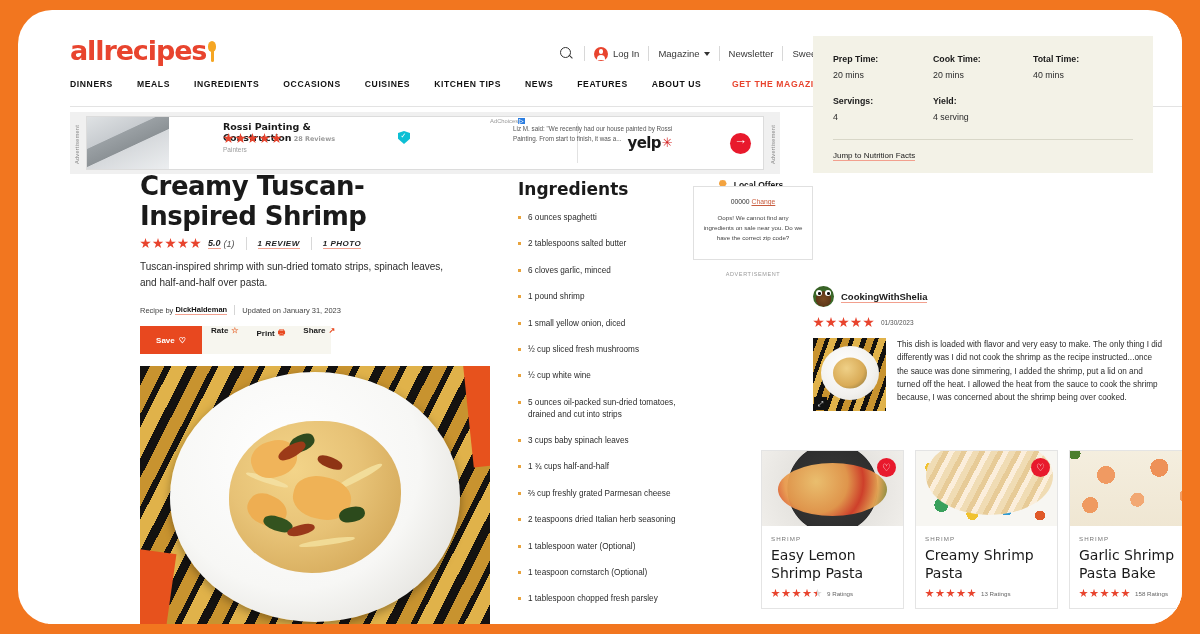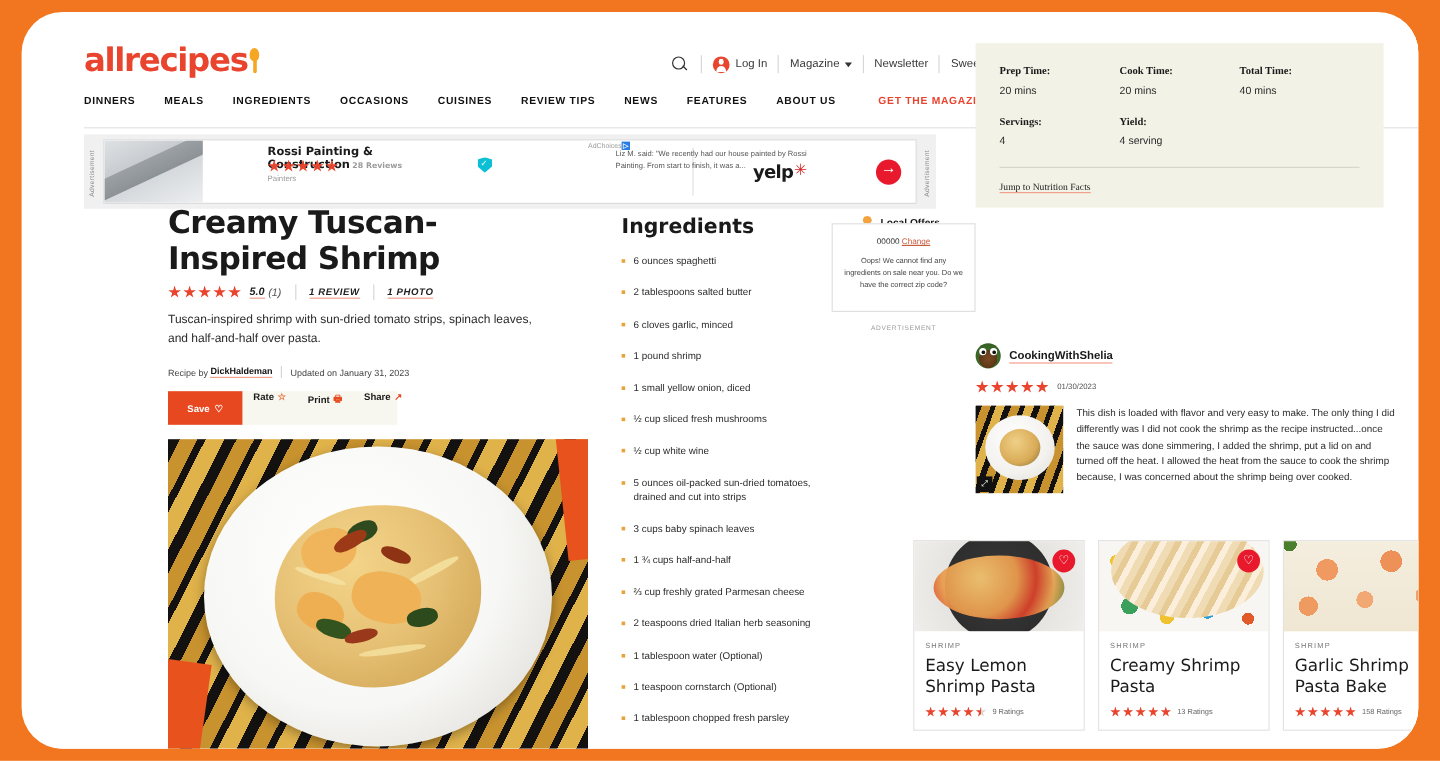--- a/index.html
+++ b/index.html
@@ -266,27 +266,27 @@
   }
 
   
   .infobox {
     position:absolute; left: 765px; top: 18px; width: 340px; height: 137px;
     background: #f3f2e7;
     padding: 18px 20px;
   }
   .info-grid { display:flex; }
   .info-cell { width: 108px; }
-  .info-cell .k { font-size:8.8px; font-weight:700; color:#1a1a1a; margin-bottom:6px;font-family:Liberation Serif, serif; }
+  .info-cell .k { font-size:8.8px; font-weight:700; color:#1a1a1a; margin-bottom:6px; }
   .info-cell .v { font-size:8.8px; color:#2b2b2b; }
   .info-row2 { margin-top: 16px; }
   .info-hr { height:1px; background:#d8d7c8; margin-top: 17px; }
   .jump {
     display:inline-block; margin-top: 11px; font-size:8px; color:#1a1a1a;
-    text-decoration:none; border-bottom:1.3px solid #f2a08e;font-family:Liberation Serif, serif;
+    text-decoration:none; border-bottom:1.3px solid #f2a08e;
   }
 
   
   .review { position:absolute; left: 765px; top: 268px; width: 350px; }
   .rev-head { display:flex; align-items:center; gap:7px; }
   .avatar {
     width:21px;height:21px;border-radius:50%;
     background: radial-gradient(circle at 50% 62%, #7a4a22 0%, #5d3718 45%, #3d6b2a 46%, #2f5520 100%);
     position:relative; overflow:hidden; flex:none;
   }
@@ -402,21 +402,21 @@
       <span class="divider"></span>
       <a href="#">Sweepstakes</a>
     </div>
 
     <div class="mainnav">
       <a href="#">DINNERS</a>
       <a href="#">MEALS</a>
       <a href="#">INGREDIENTS</a>
       <a href="#">OCCASIONS</a>
       <a href="#">CUISINES</a>
-      <a href="#">REVIEW TIPS</a>
+      <a href="#">KITCHEN TIPS</a>
       <a href="#">NEWS</a>
       <a href="#">FEATURES</a>
       <a href="#">ABOUT US</a>
     </div>
     <a href="#" class="getmag">GET THE MAGAZINE</a>
     <div class="hdr-rule"></div>
   </div>
 
   <div class="adwrap">
     <div class="advert-label l">Advertisement</div>

